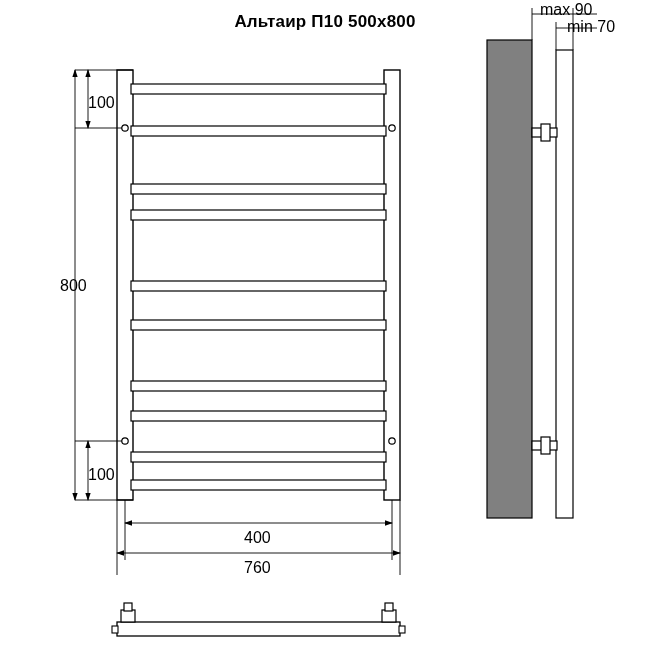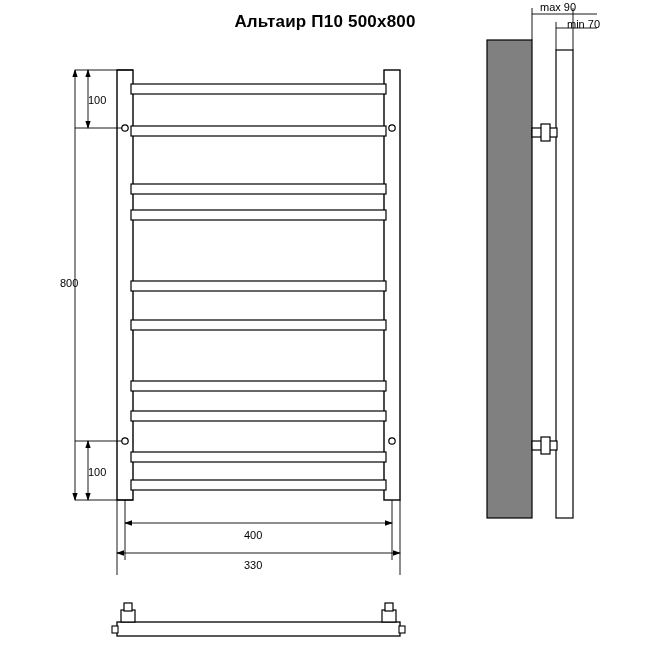--- a/index.html
+++ b/index.html
@@ -24,21 +24,21 @@
     left: 0;
     top: 12px;
     width: 650px;
     text-align: center;
     font-size: 17px;
     font-weight: bold;
     letter-spacing: 0.2px;
   }
   .dim-label {
     position: absolute;
-    font-size: 11px;
+    font-size: 16px;
     white-space: nowrap;
   }
   svg {
     position: absolute;
     left: 0;
     top: 0;
   }
 </style>
 </head>
 <body>
@@ -141,19 +141,19 @@
   </svg>
 
   <div class="dim-label" style="left:88px; top:94px;">100</div>
 
   <div class="dim-label" style="left:60px; top:277px;">800</div>
 
   <div class="dim-label" style="left:88px; top:466px;">100</div>
 
   <div class="dim-label" style="left:244px; top:529px;">400</div>
 
-  <div class="dim-label" style="left:244px; top:559px;">330</div>
+  <div class="dim-label" style="left:244px; top:559px;">760</div>
 
   <div class="dim-label" style="left:540px; top:1px;">max 90</div>
 
   <div class="dim-label" style="left:547px; top:18px;margin-left:20px;">min 70</div>
 
 </div>
 
 </body></html>

